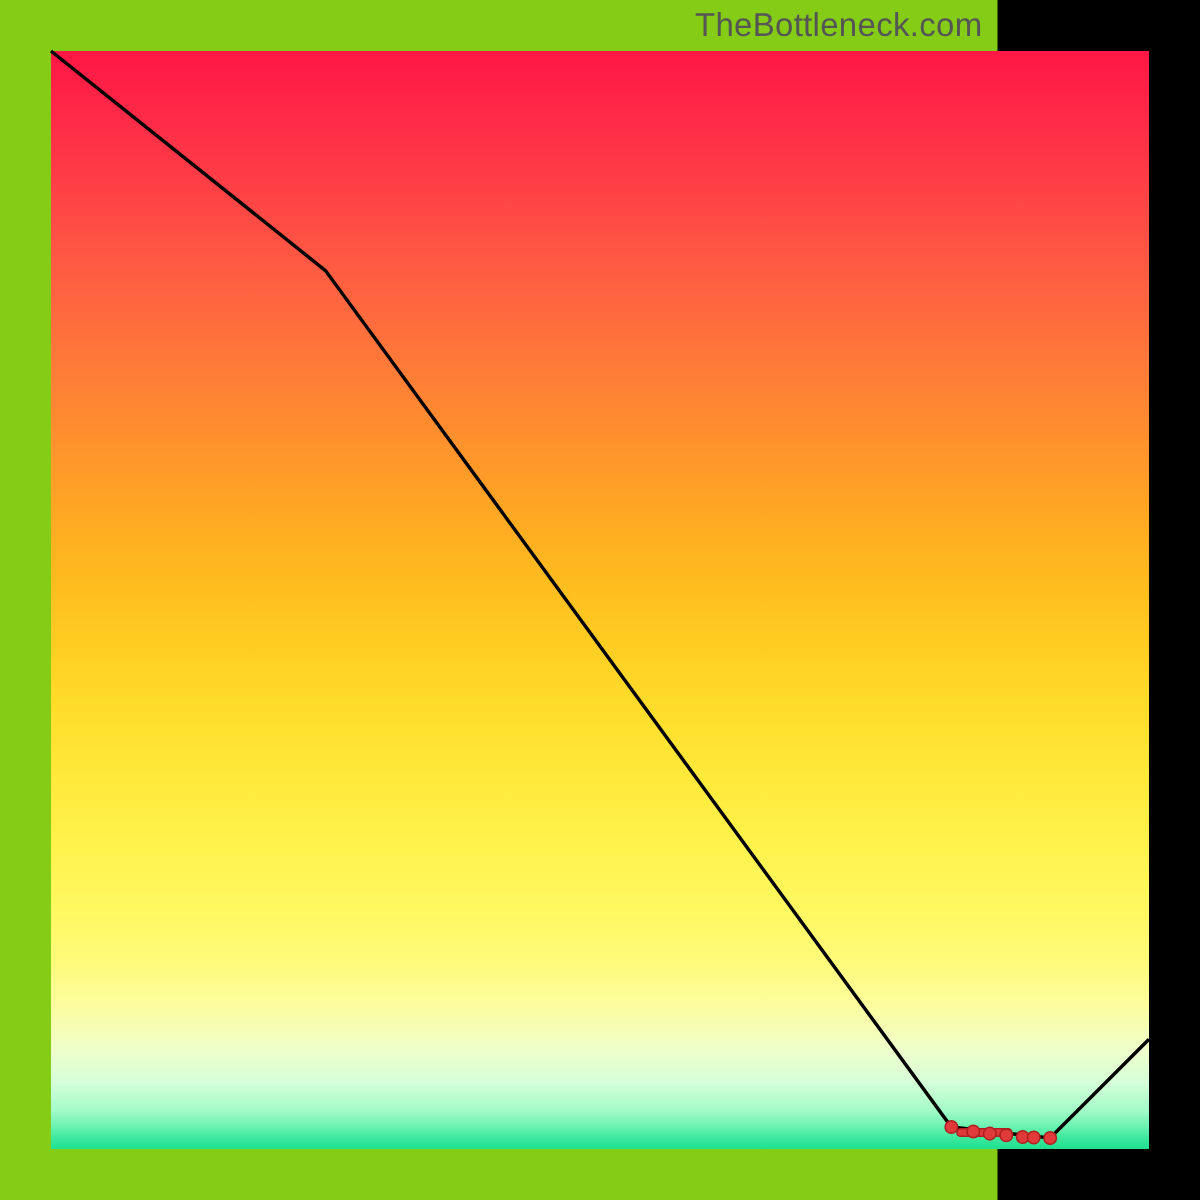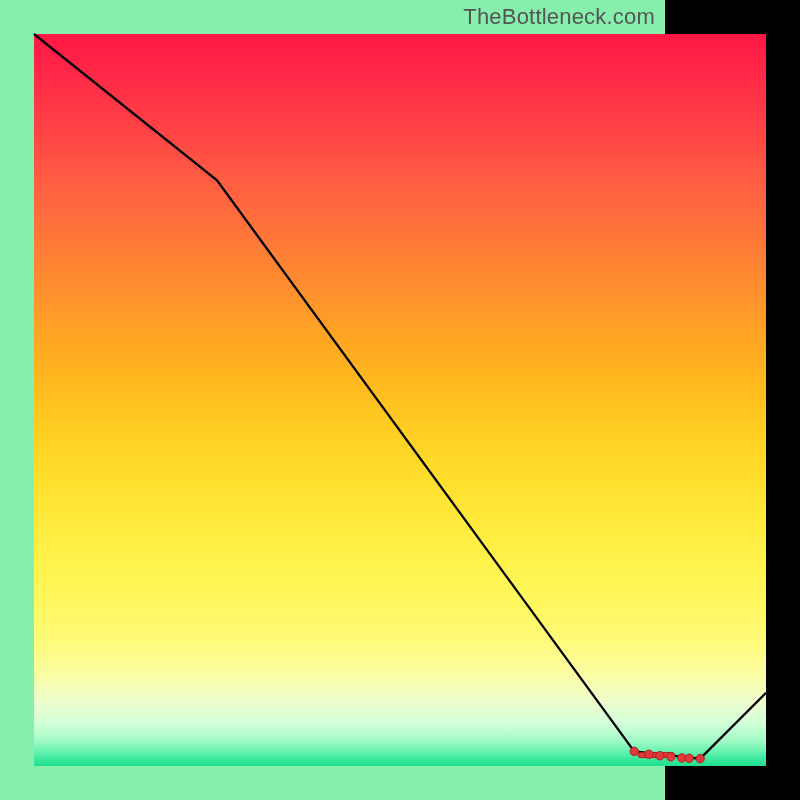--- a/index.html
+++ b/index.html
@@ -8,21 +8,21 @@
     width: 800px;
     height: 800px;
     background: #000;
     overflow: hidden;
     font-family: Arial, Helvetica, sans-serif;
   }
   .frame {
     position: relative;
     width: 665px;
     height: 800px;
-    background: #86efac;
+    background: #84cc16;
   }
   .watermark {
     position: absolute;
     top: 4px;
     right: 10px;
     color: #555555;
     font-size: 22px;
     font-weight: 500;
     letter-spacing: 0.2px;
     z-index: 5;

